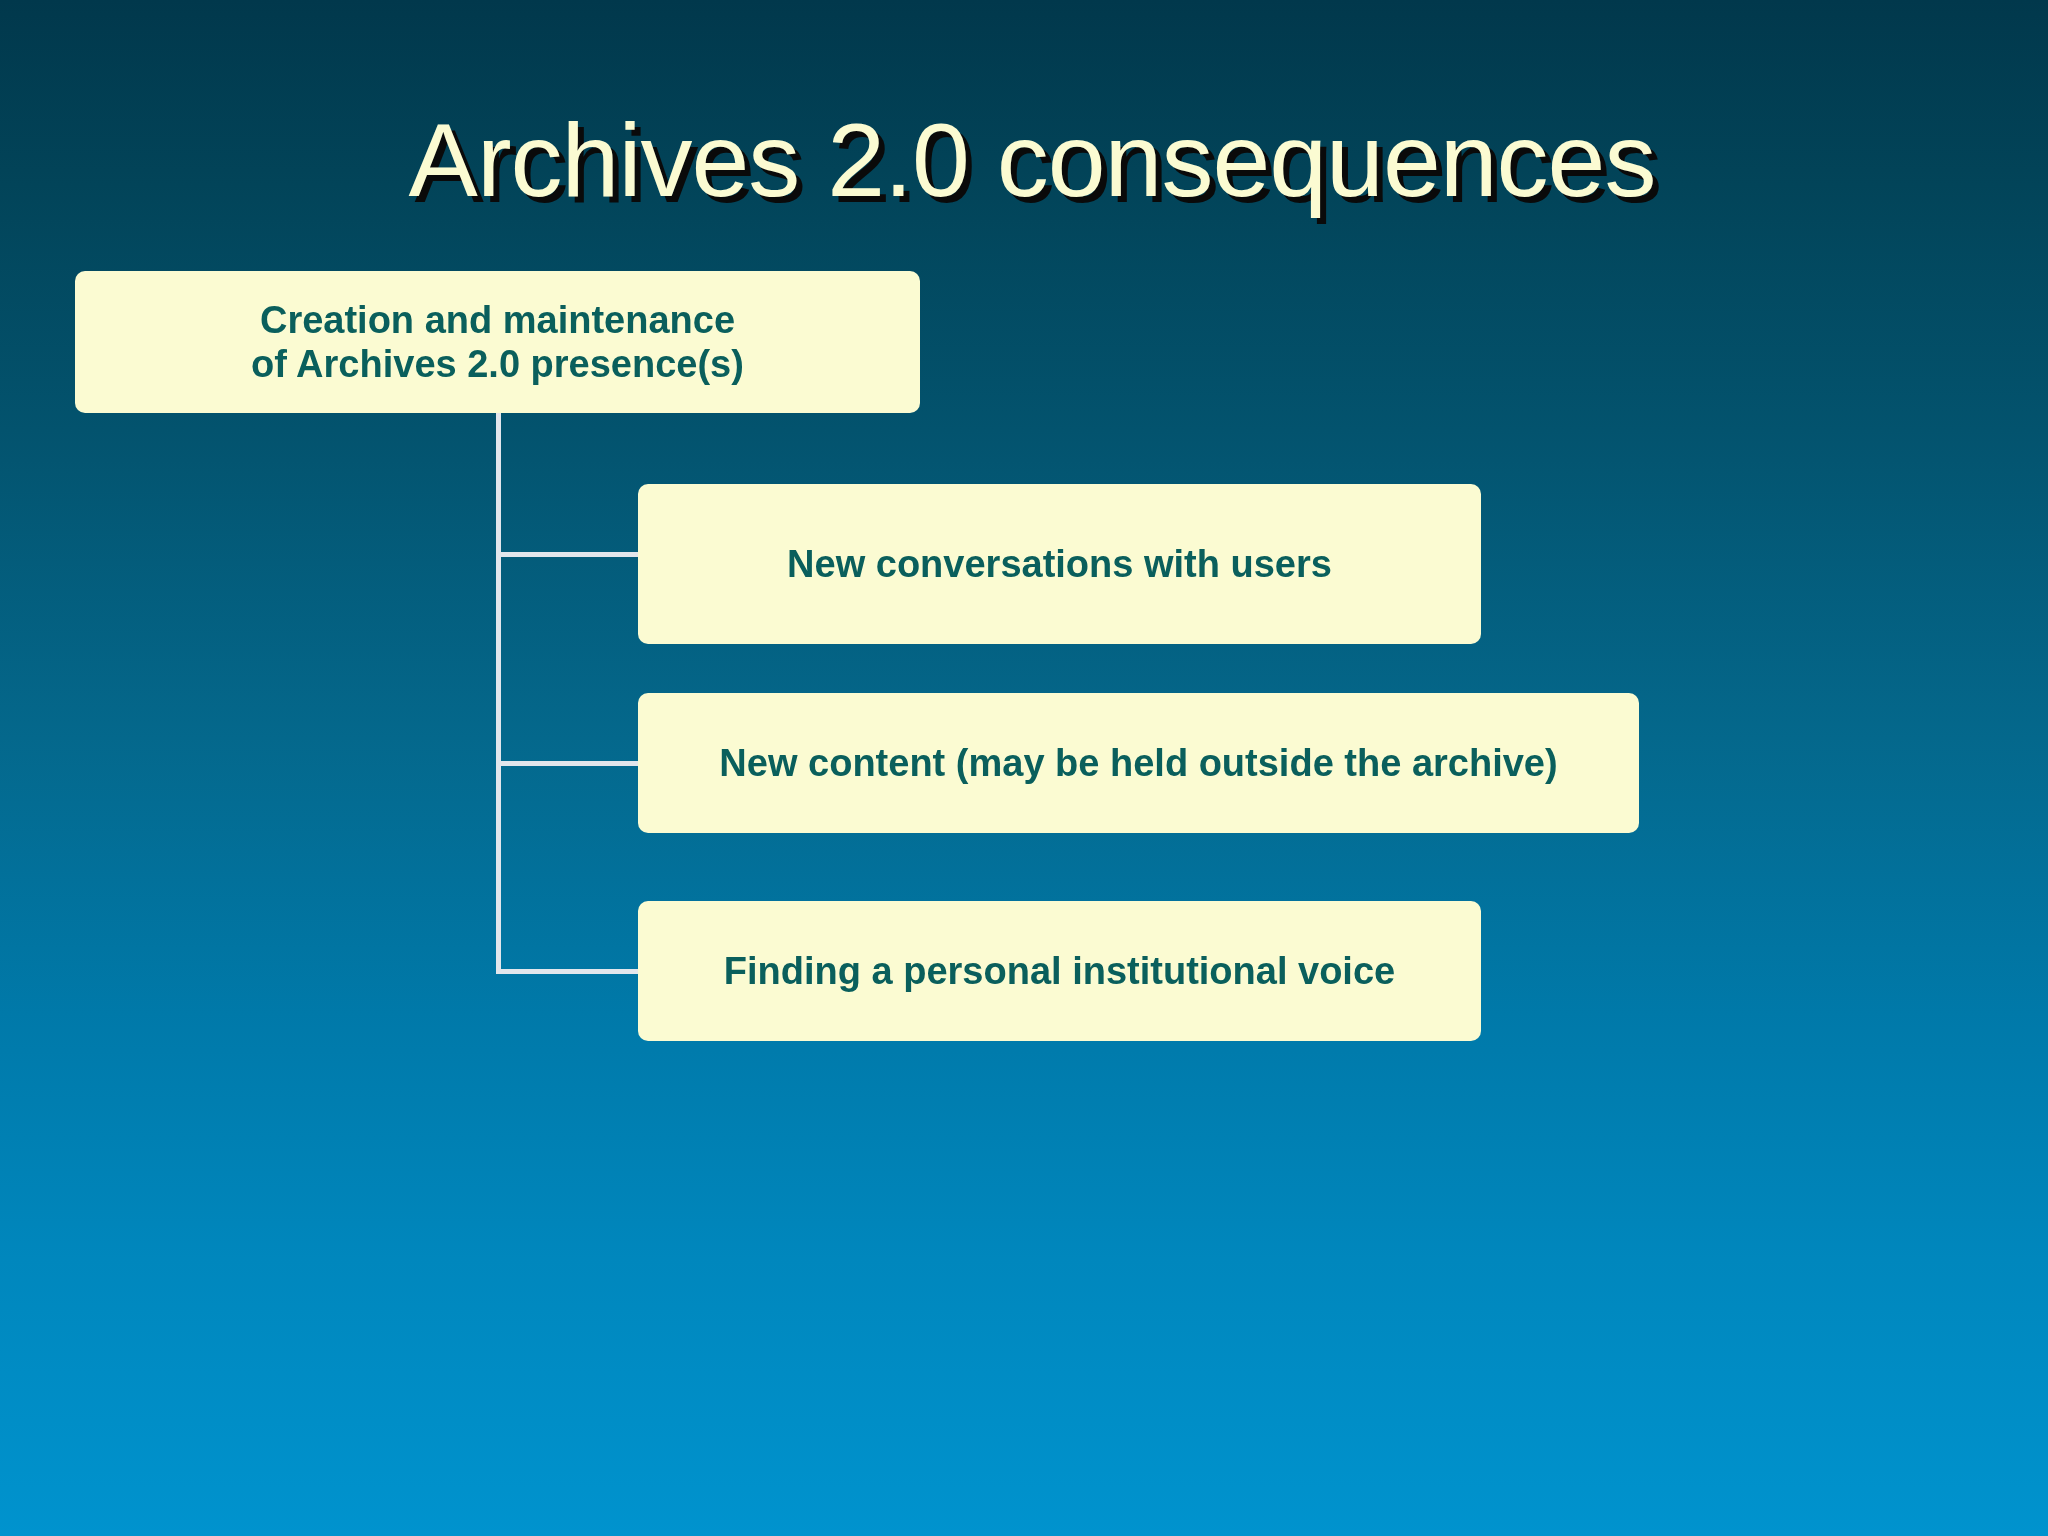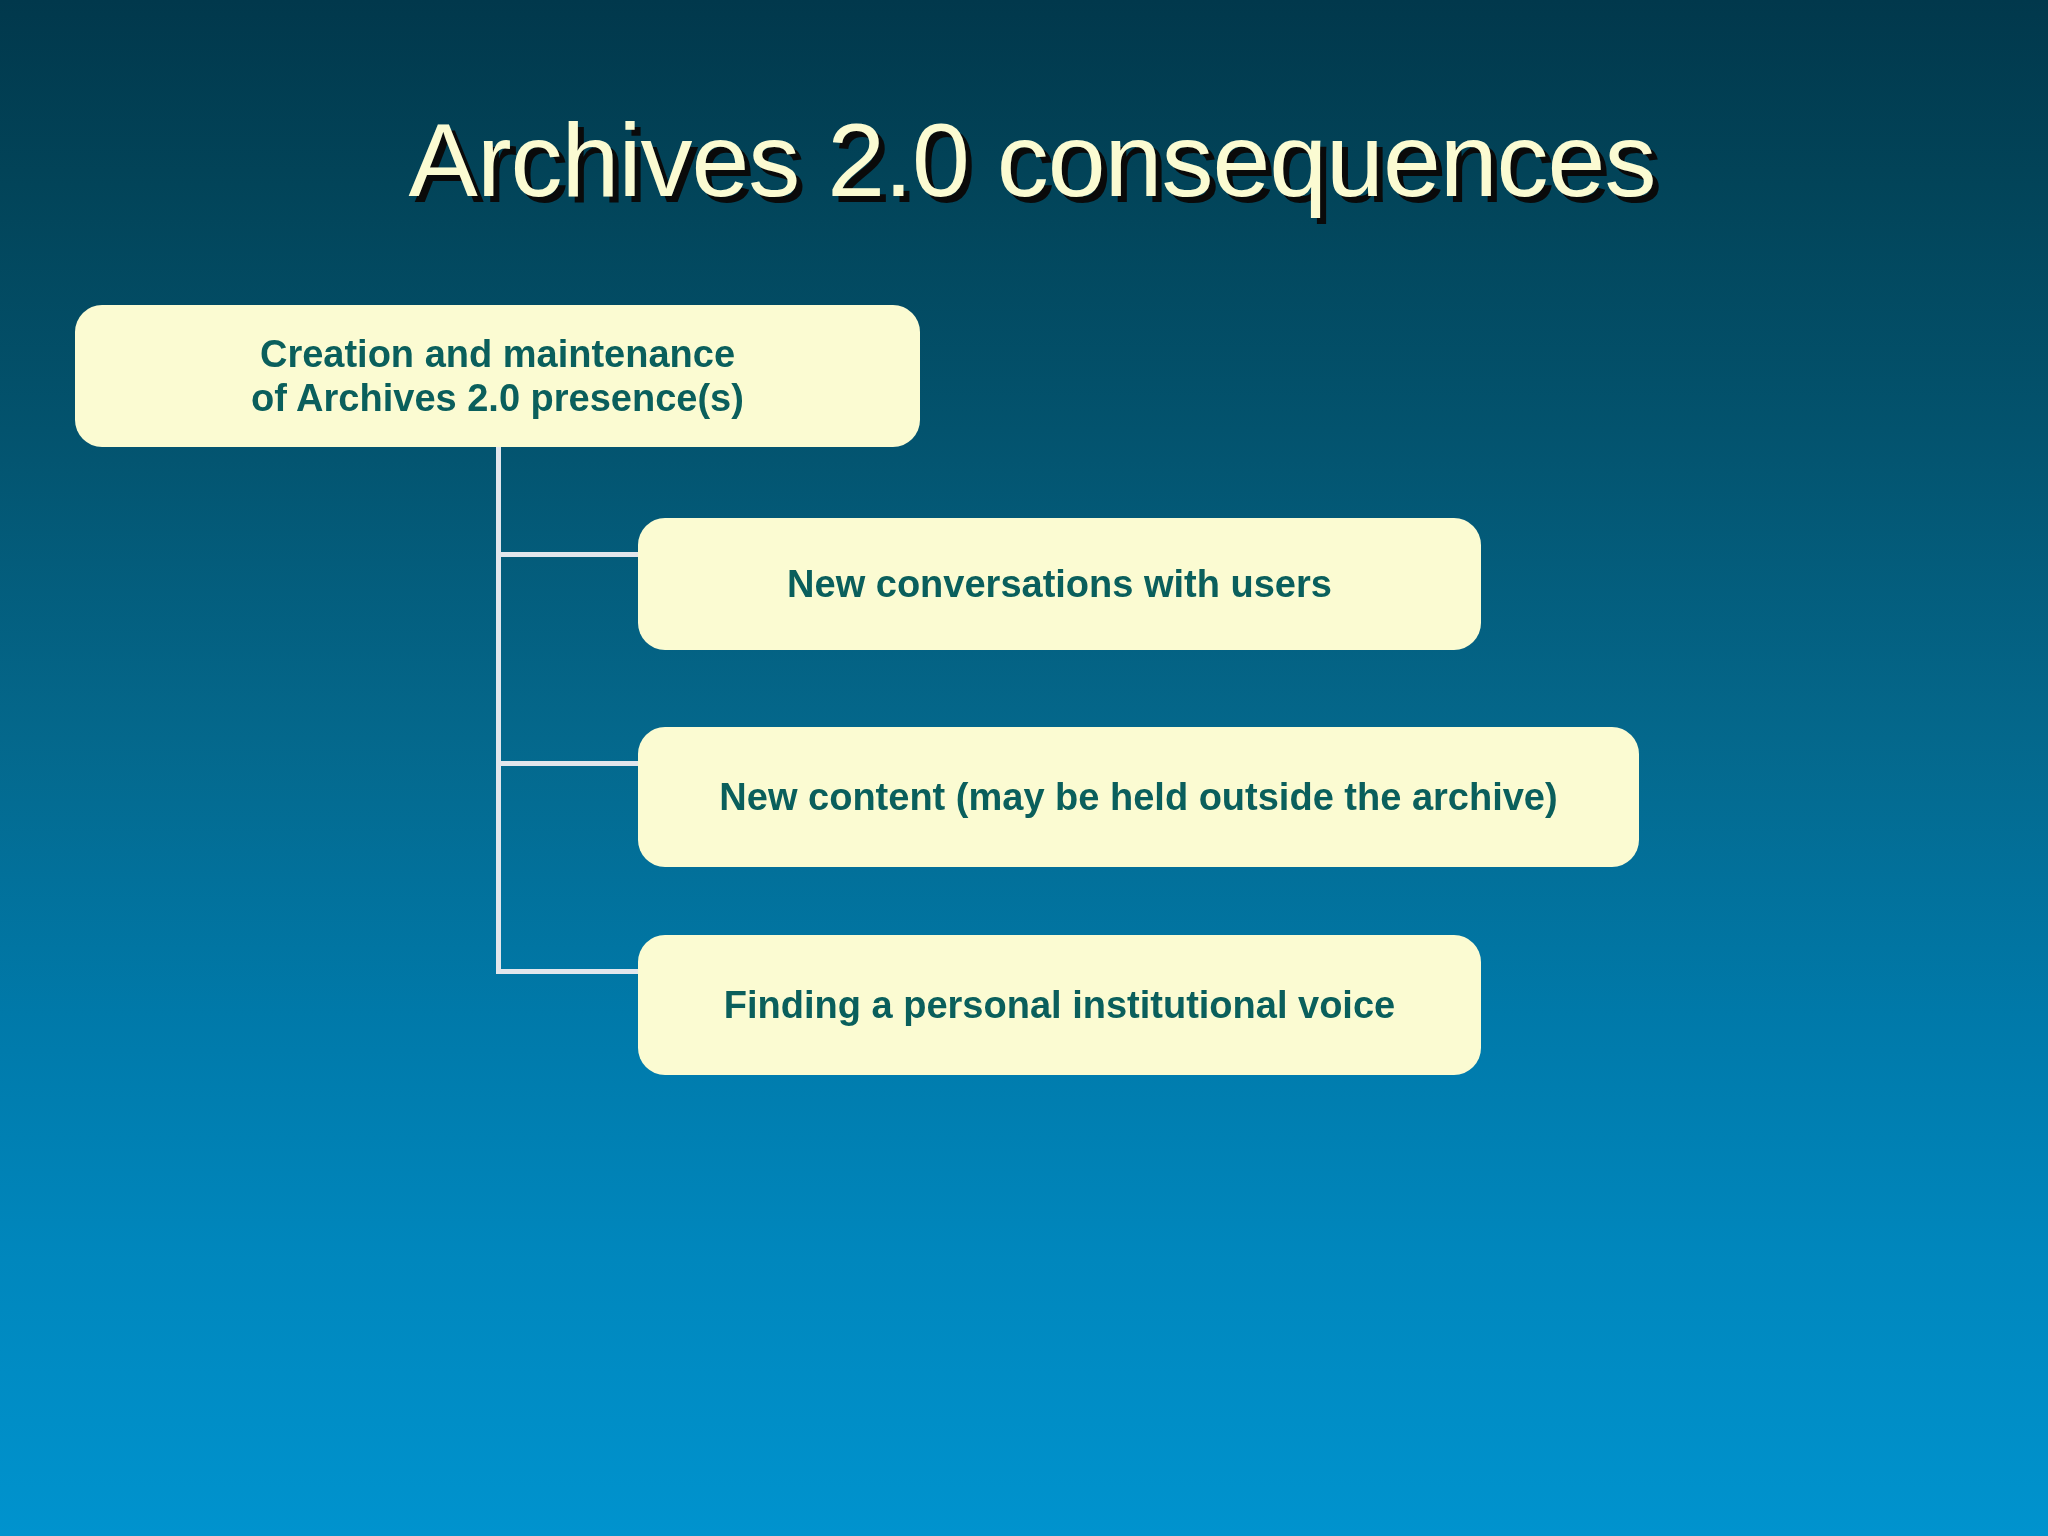--- a/index.html
+++ b/index.html
@@ -50,29 +50,28 @@
     width: 5px;
   }
   .conn-h {
     height: 5px;
   }
 
   
   .node {
     position: absolute;
     background: #FBFBD2;
-    border-radius: 27px;
+    border-radius: 10px;
     display: flex;
     align-items: center;
     justify-content: flex-end;
     text-align: center;
     color: #0A5F5C;
     font-weight: bold;
     box-sizing: border-box;
-    margin-top: 34px;
   }
   .node .node-label {
     display: block;
     width: 100%;
     padding: 0 14px;
     white-space: pre-line;
   }
 
   #node-root {
     left: 75px;
@@ -83,21 +82,21 @@
     line-height: 1.16;
   }
   #node-root .node-label {
     text-align: center;
   }
 
   #node-conversations {
     left: 638px;
     top: 484px;
     width: 843px;
-    height: 132px;
+    height: 160px;
     font-size: 38px;
   }
   #node-content {
     left: 638px;
     top: 693px;
     width: 1001px;
     height: 140px;
     font-size: 38px;
   }
   #node-voice {

